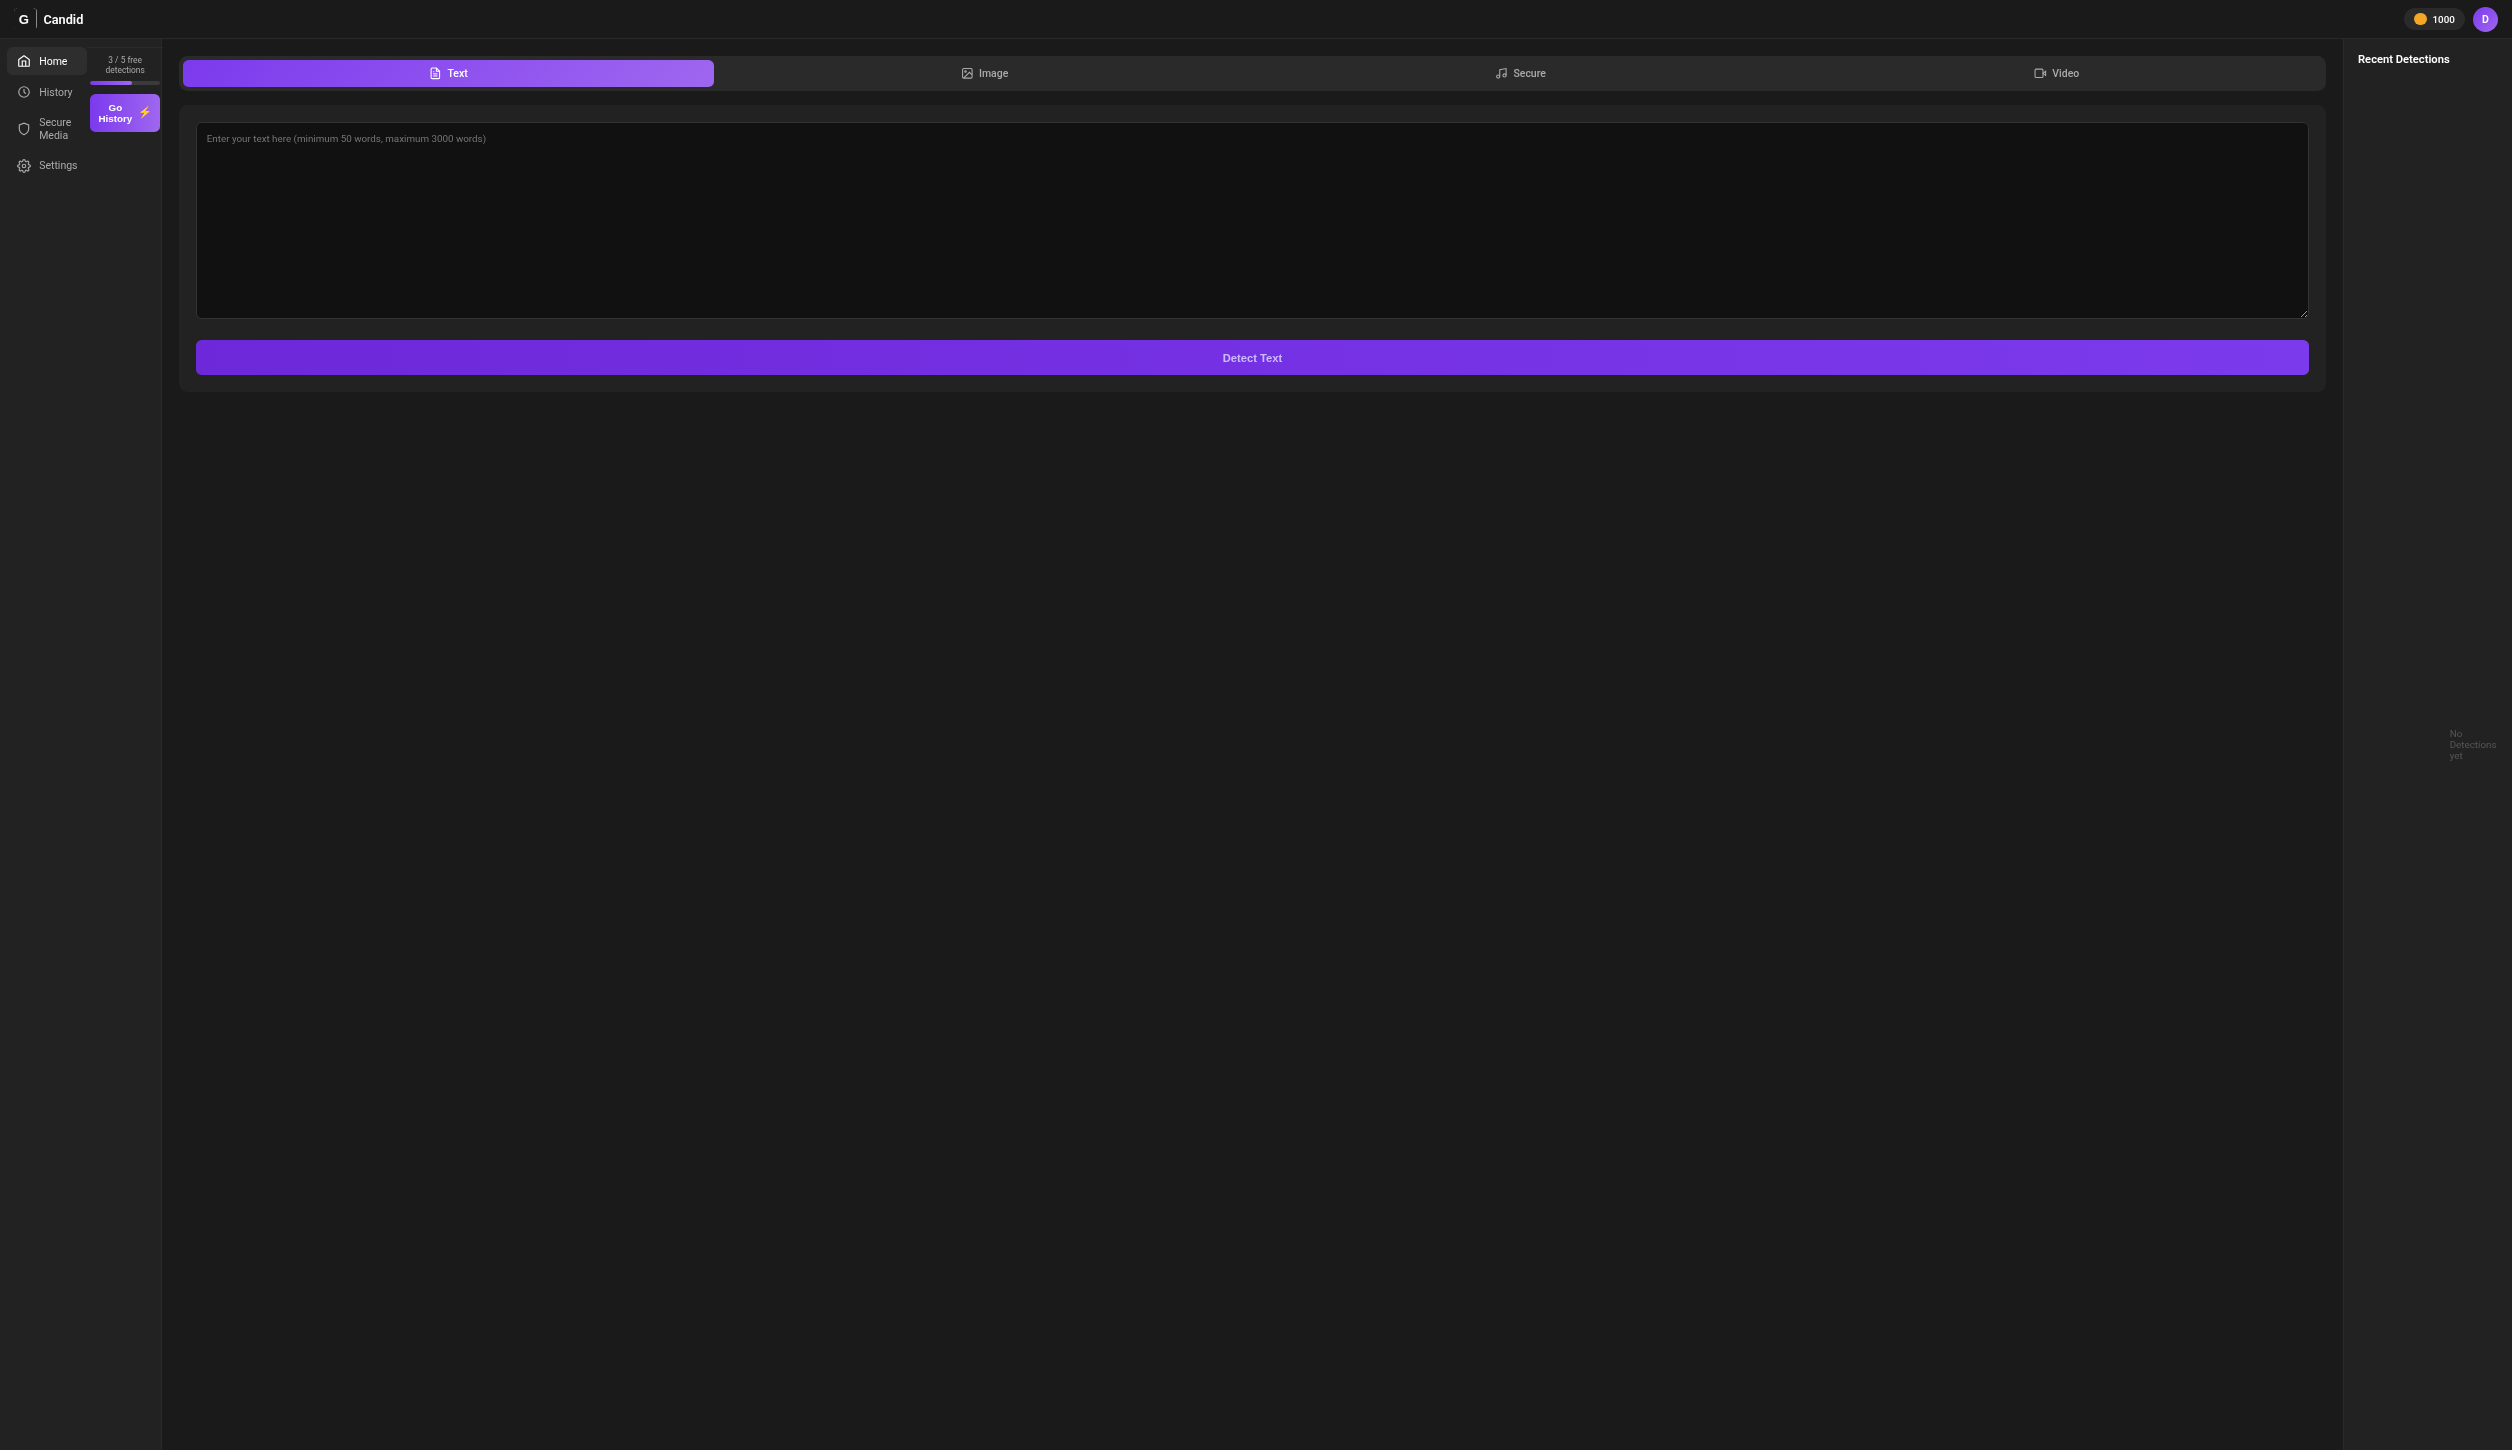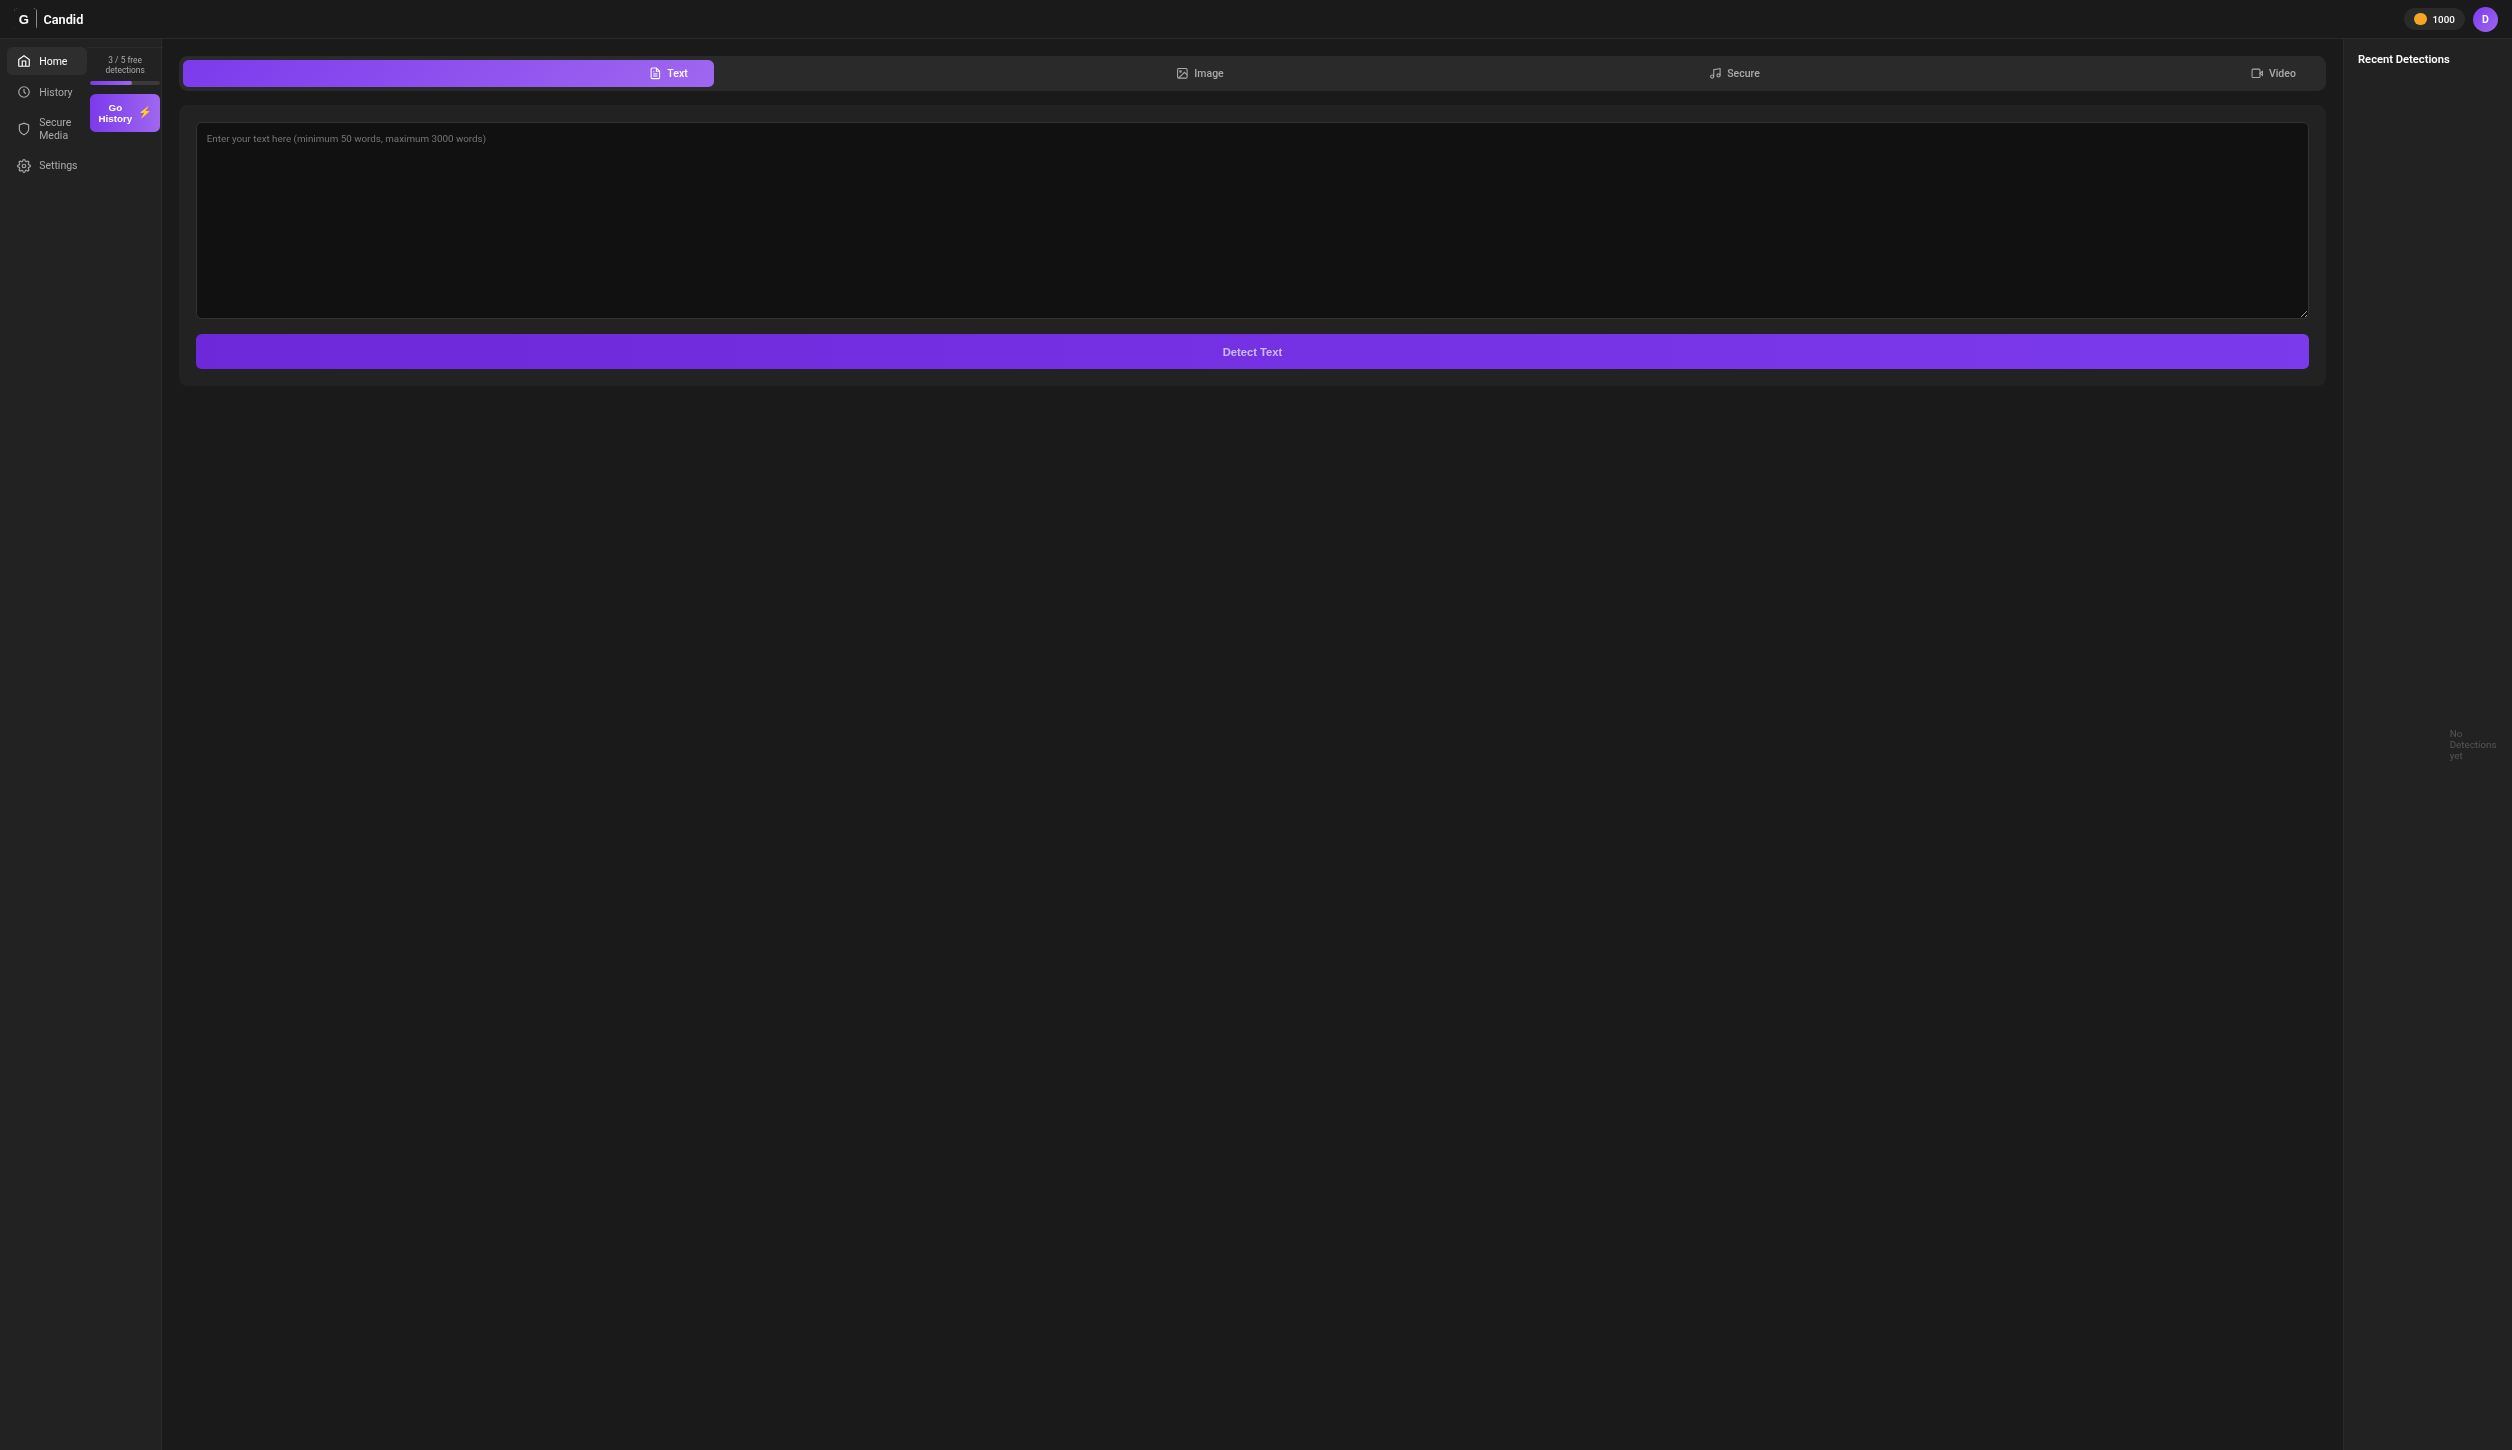--- a/index.html
+++ b/index.html
@@ -201,23 +201,23 @@
       margin-bottom: 14px;
       background-color: #2a2a2a;
       padding: 4.2px;
       border-radius: 8.4px;
     }
 
     .tab {
       flex: 1;
       display: flex;
       align-items: center;
-      justify-content: flex-end;
+      justify-content: center;
       gap: 5.6px;
-      padding: 7px 26px;
+      padding: 7px 4px;
       border-radius: 5.6px;
       cursor: pointer;
       font-size: 10.5px;
       font-weight: 500;
       color: #aaaaaa;
       transition: all 0.15s;
     }
 
     .tab.active {
       background: linear-gradient(135deg, #7c3aed, #9f67f0);
@@ -251,21 +251,21 @@
       background-color: #111111;
       border: 0.7px solid #333333;
       border-radius: 5.6px;
       padding: 9.8px;
       color: #666666;
       font-size: 9.8px;
       resize: vertical;
       min-height: 197px;
       outline: none;
       font-family: inherit;
-      margin-bottom: 12px;
+      margin-bottom: 18px;
     }
 
     .detect-btn {
       width: 100%;
       background: linear-gradient(90deg, #6d28d9, #7c3aed);
       color: #ccbbff;
       border: none;
       border-radius: 5.6px;
       padding: 11.2px;
       font-size: 11.2px;

